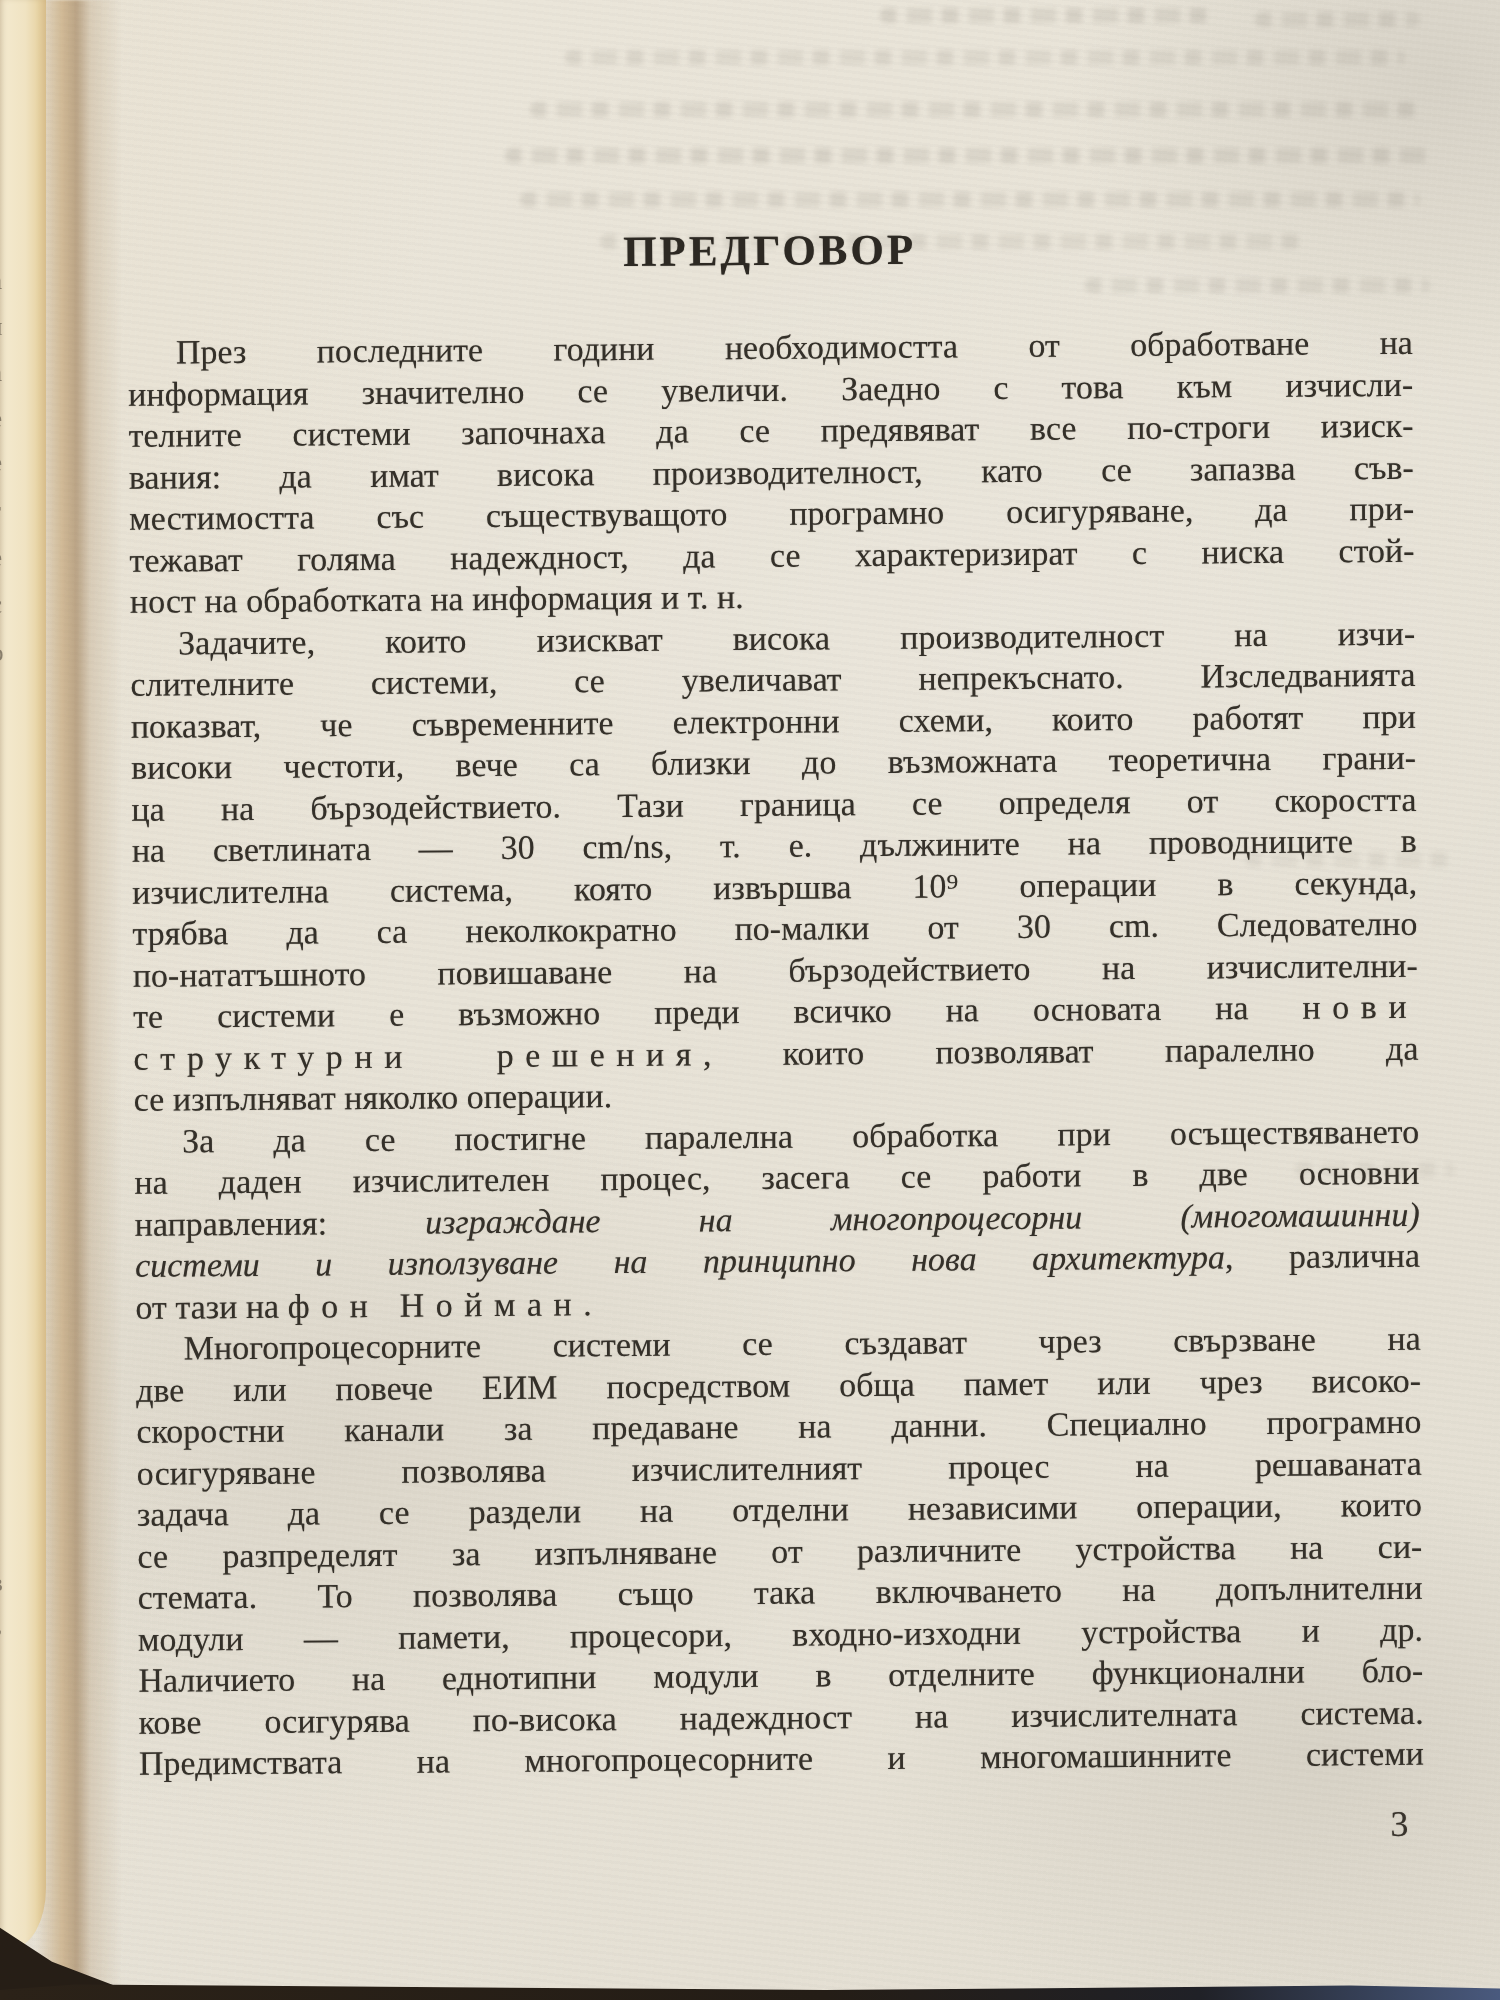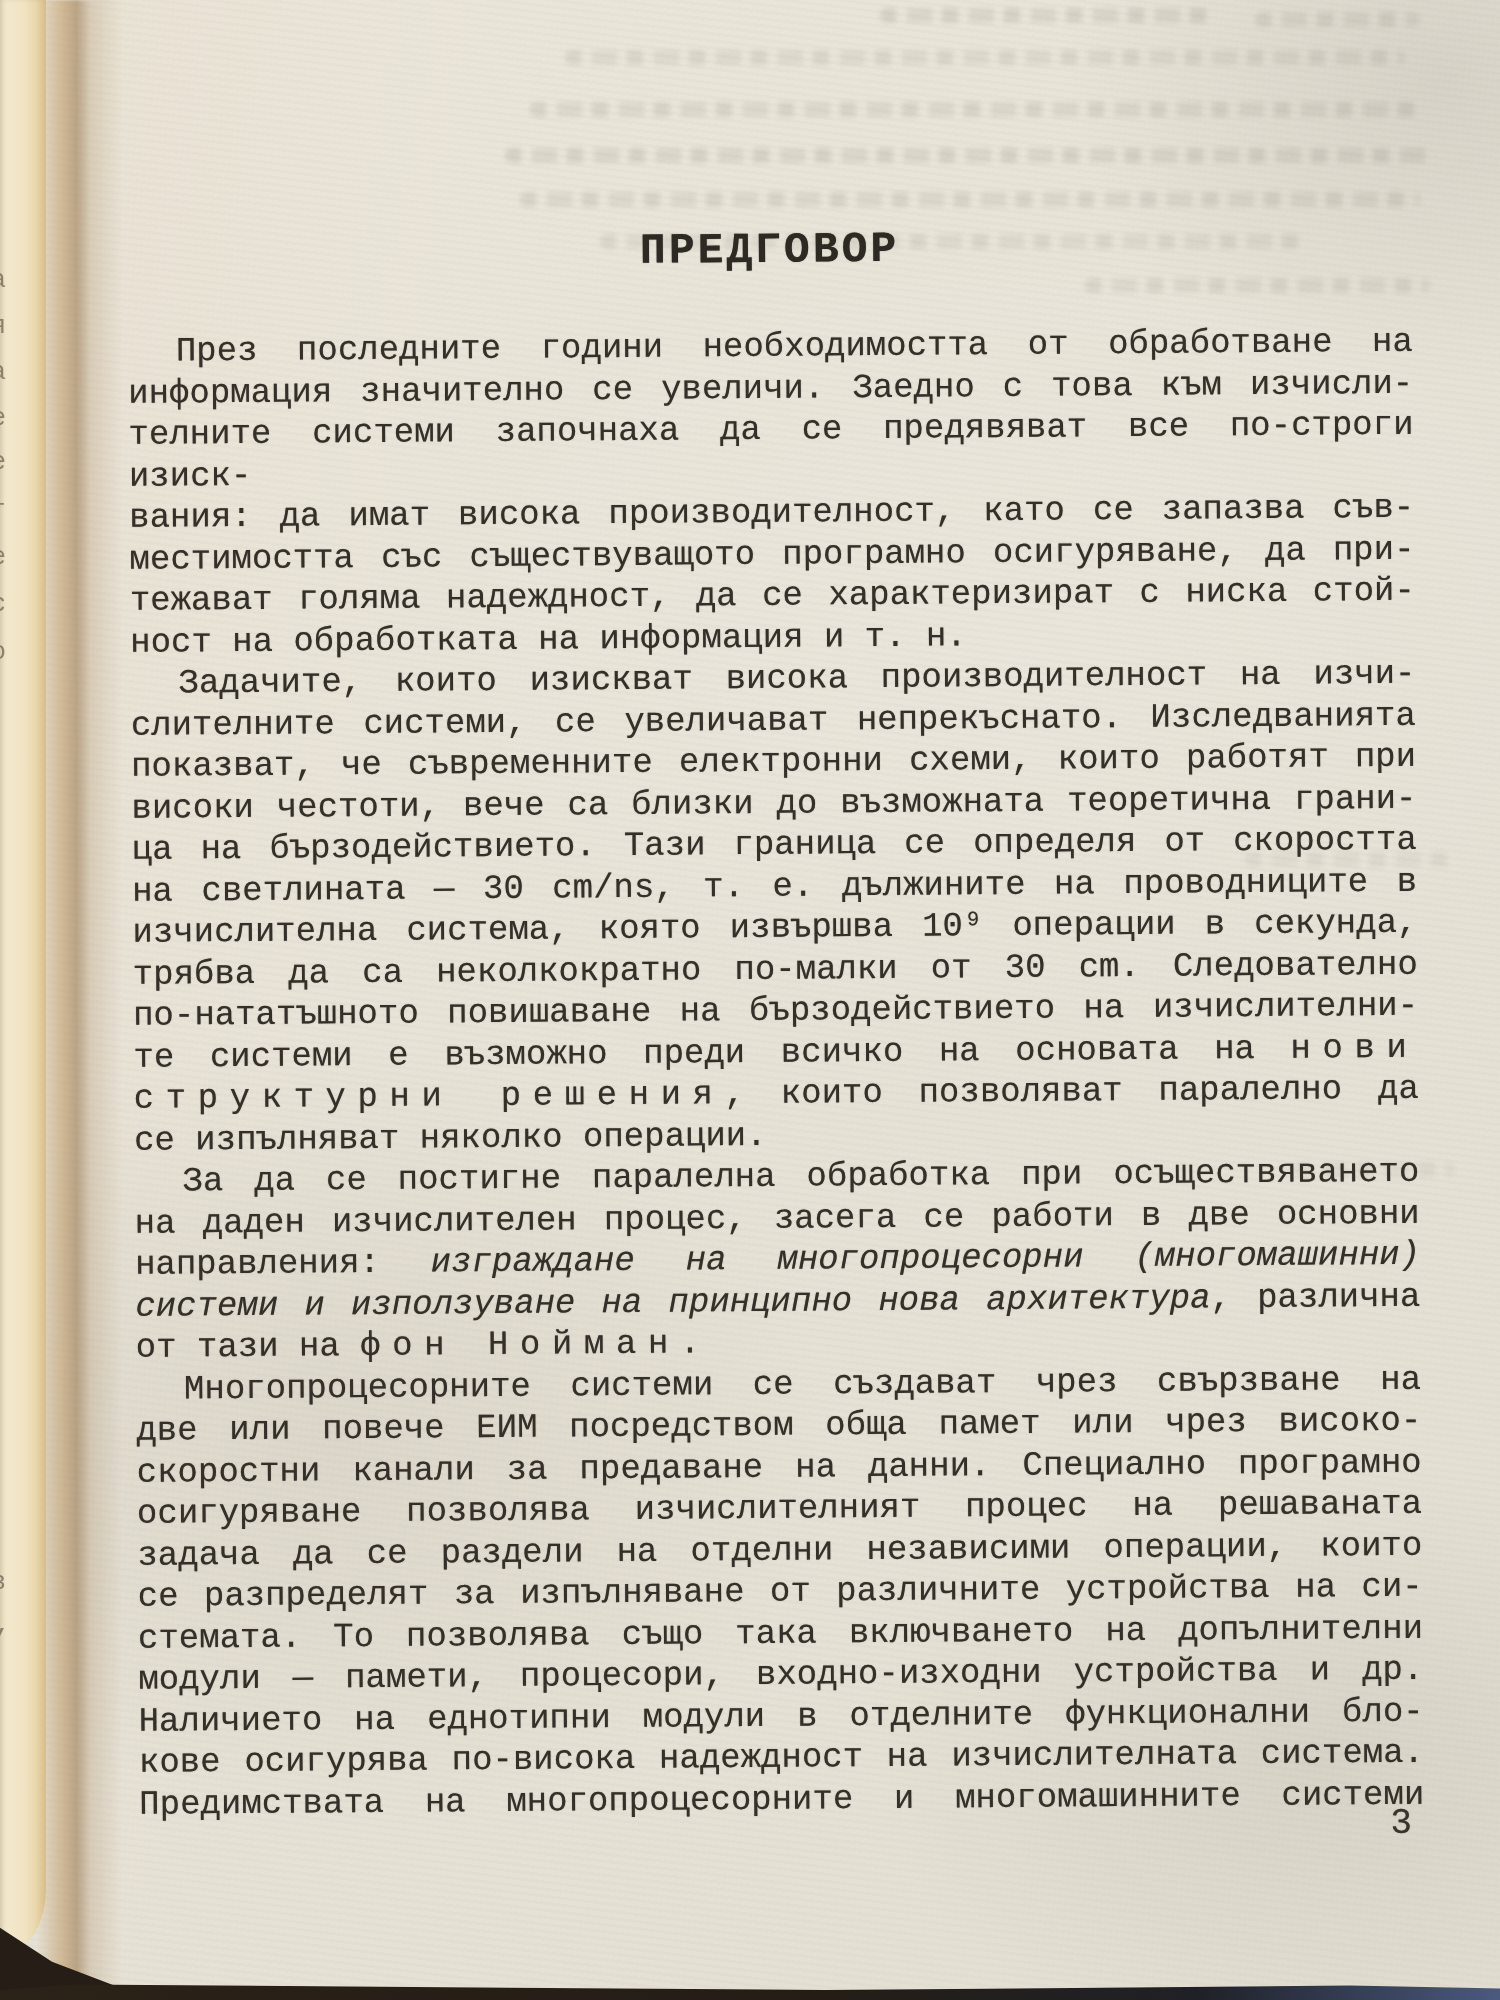--- a/index.html
+++ b/index.html
@@ -5,21 +5,21 @@
   html,body{margin:0;padding:0;background:#111;}
   .photo{
     position:relative;width:1500px;height:2000px;overflow:hidden;
     background:
       radial-gradient(1100px 750px at 68% 32%, rgba(255,255,255,.10), transparent 60%),
       radial-gradient(820px 640px at 22% 72%, rgba(118,108,92,.10), transparent 62%),
       radial-gradient(640px 420px at 88% 88%, rgba(128,123,112,.13), transparent 70%),
       radial-gradient(520px 420px at 96% 4%, rgba(116,112,105,.15), transparent 72%),
       linear-gradient(100deg, rgba(221,202,166,.14), rgba(255,255,255,0) 26%),
       linear-gradient(135deg,#ebe6da 0%,#e8e3d7 42%,#e3ded2 100%);
-    font-family:Liberation Mono, monospace;
+    font-family:Liberation Serif, serif;
   }
   
   .photo::after{
     content:"";position:absolute;inset:0;z-index:1;pointer-events:none;
     background:
       repeating-linear-gradient(7deg, rgba(0,0,0,.015) 0 3px, rgba(255,255,255,0) 3px 7px),
       repeating-linear-gradient(-84deg, rgba(255,255,255,.02) 0 2px, rgba(0,0,0,0) 2px 6px);
   }
   
   .facing-edge{

